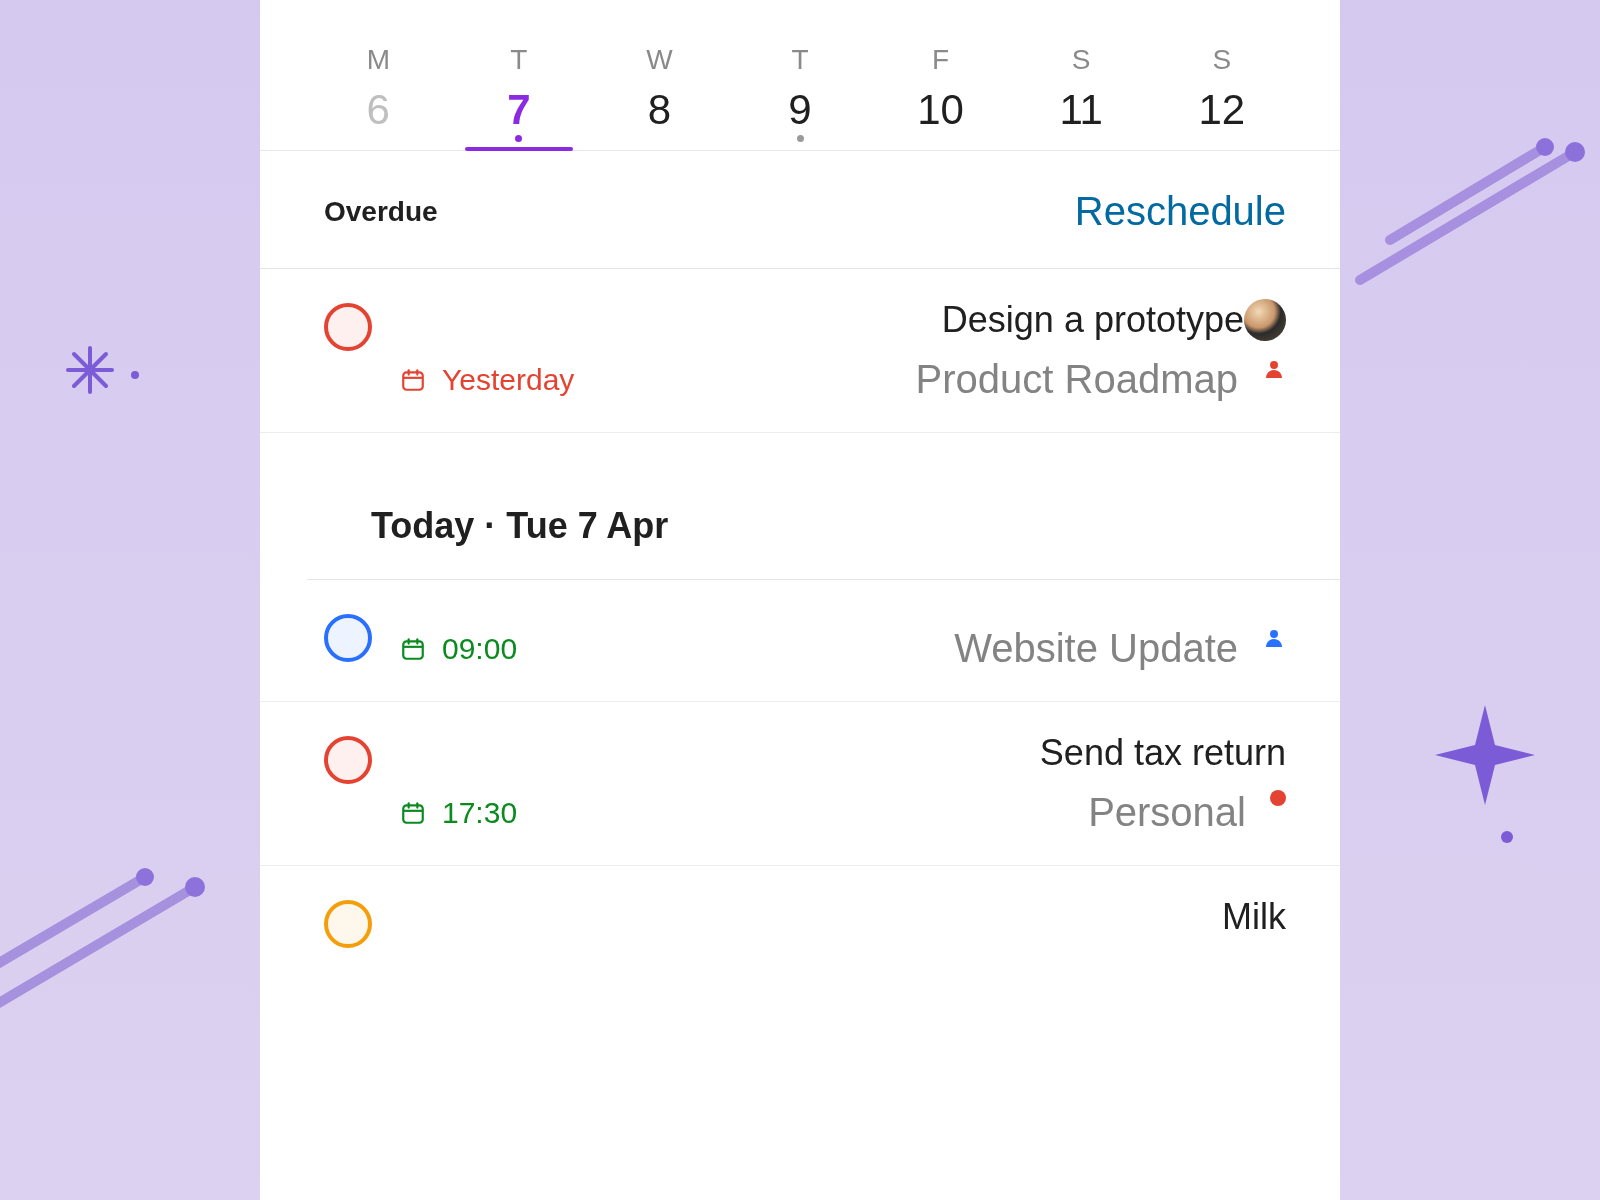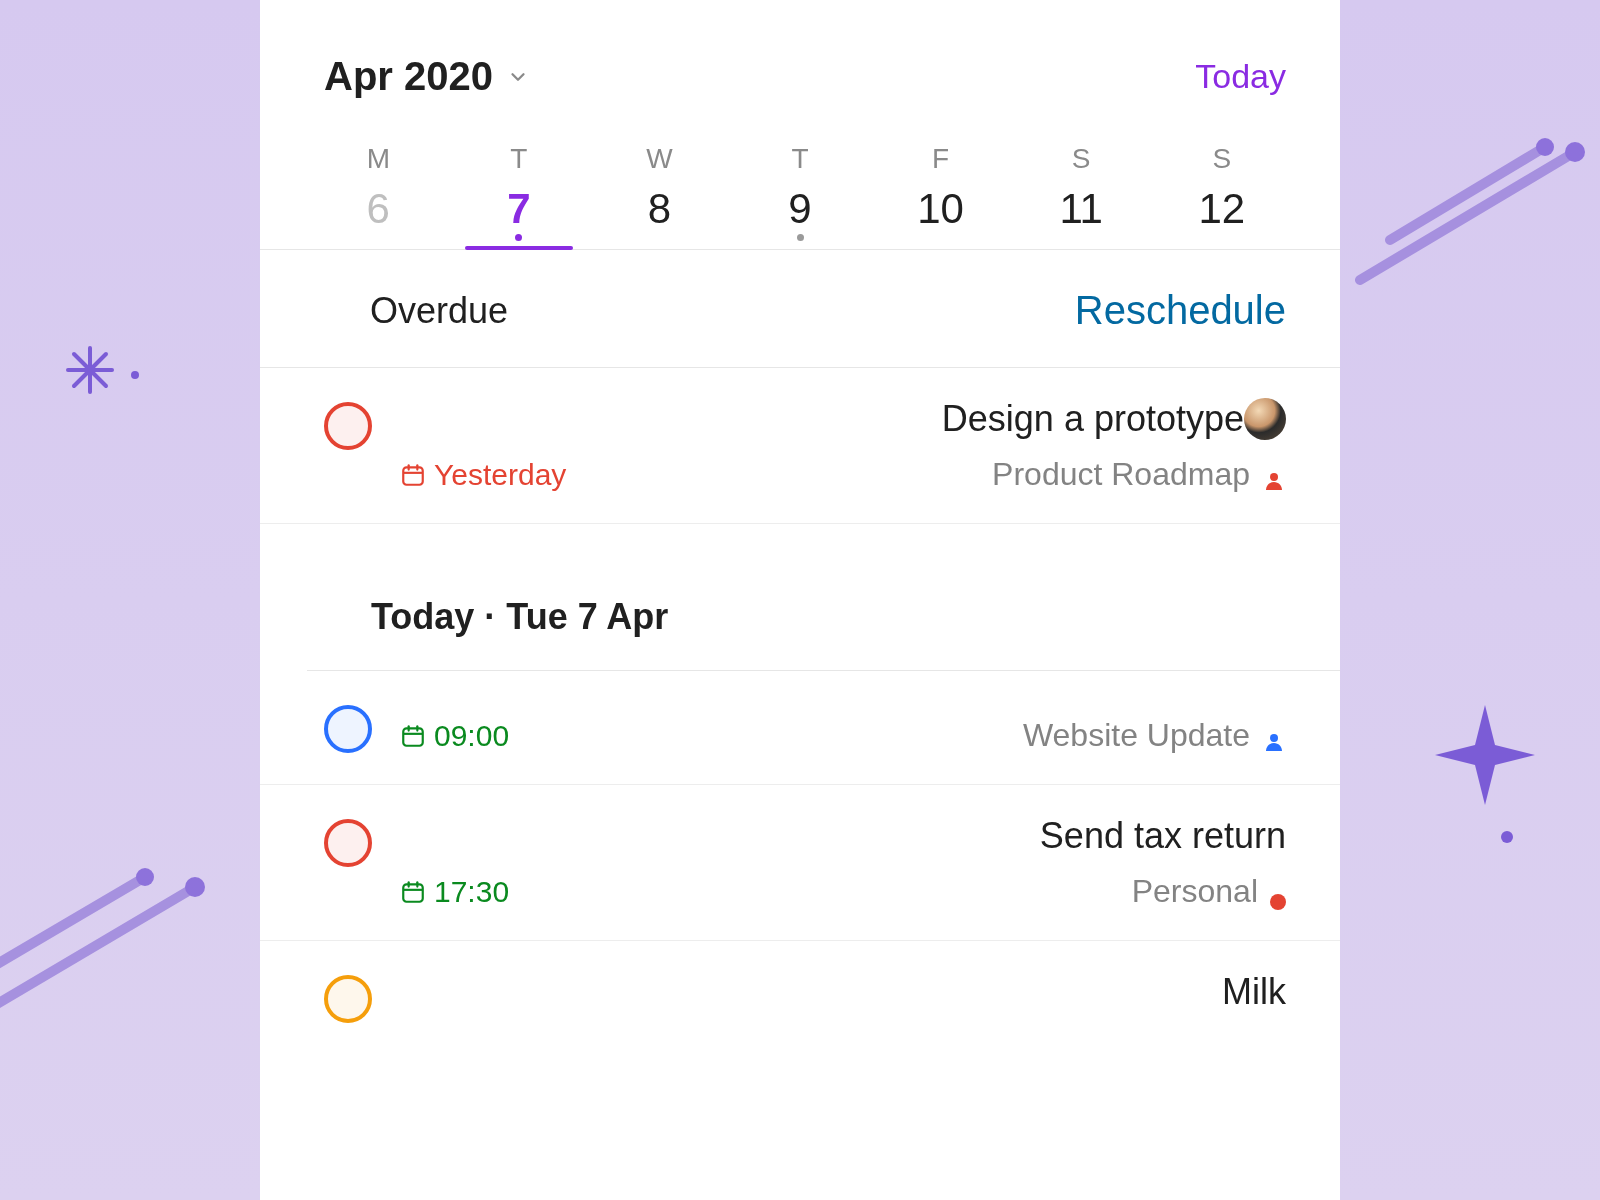--- a/index.html
+++ b/index.html
@@ -93,24 +93,23 @@
 
   
   .section-header {
     display: flex;
     justify-content: space-between;
     align-items: center;
     padding: 38px 54px 34px 64px;
     border-bottom: 1px solid #e6e6e6;
   }
   .section-title {
-    font-size: 36px;
-    font-weight: 400;
-    color: #202020;
-    margin-left: 46px;
+    font-size: 28px;
+    font-weight: 700;
+    color: #202020;
   }
   .section-action {
     font-size: 40px;
     color: #0369a1;
     cursor: pointer;
   }
 
   
   .task {
     display: flex;
@@ -150,32 +149,32 @@
   }
   .task .meta-line {
     display: flex;
     justify-content: space-between;
     align-items: center;
     margin-top: 16px;
   }
   .task .due {
     display: flex;
     align-items: center;
-    gap: 8px;
+    gap: 16px;
     font-size: 30px;
   }
   .due.red { color: #e44332; }
   .due.green { color: #0a8a1f; }
   .due .cal-icon { display: inline-flex; }
 
   .task .project {
     display: flex;
-    align-items: flex-end;
-    gap: 12px;
-    font-size: 32px;
+    align-items: flex-start;
+    gap: 24px;
+    font-size: 40px;
     color: #838383;
   }
   .project .picon { display: inline-flex; }
   .project .pdot {
     width: 16px; height: 16px; border-radius: 50%;
     display: inline-block;
   }
   .pdot.red { background: #e44332; }
 
   
@@ -236,31 +235,20 @@
     </svg>
 </div>
 <div class="bg-decoration" style="left:1500px; top:830px;">
   <svg width="14" height="14">
       <circle cx="7" cy="7" r="6" fill="#7b5cd6"></circle>
     </svg>
 </div>
 
 <div class="phone">
 
-  <div class="header-row">
-    <div class="month-picker">
-      <span>Apr 2020</span>
-      <span class="chev">
-        <svg width="22" height="22" viewBox="0 0 24 24">
-            <path d="M6 9l6 6 6-6" fill="none" stroke="#8a8a8a" stroke-width="2.5" stroke-linecap="round" stroke-linejoin="round"></path>
-          </svg>
-      </span>
-    </div>
-    <div class="today-link">Today</div>
-  </div>
 
   <div class="week">
     <div class="day muted">
       <span class="dow">M</span>
       <span class="num">6</span>
     </div>
     <div class="day selected">
       <span class="dow">T</span>
       <span class="num">7</span>
       <span class="dot purple"></span>

